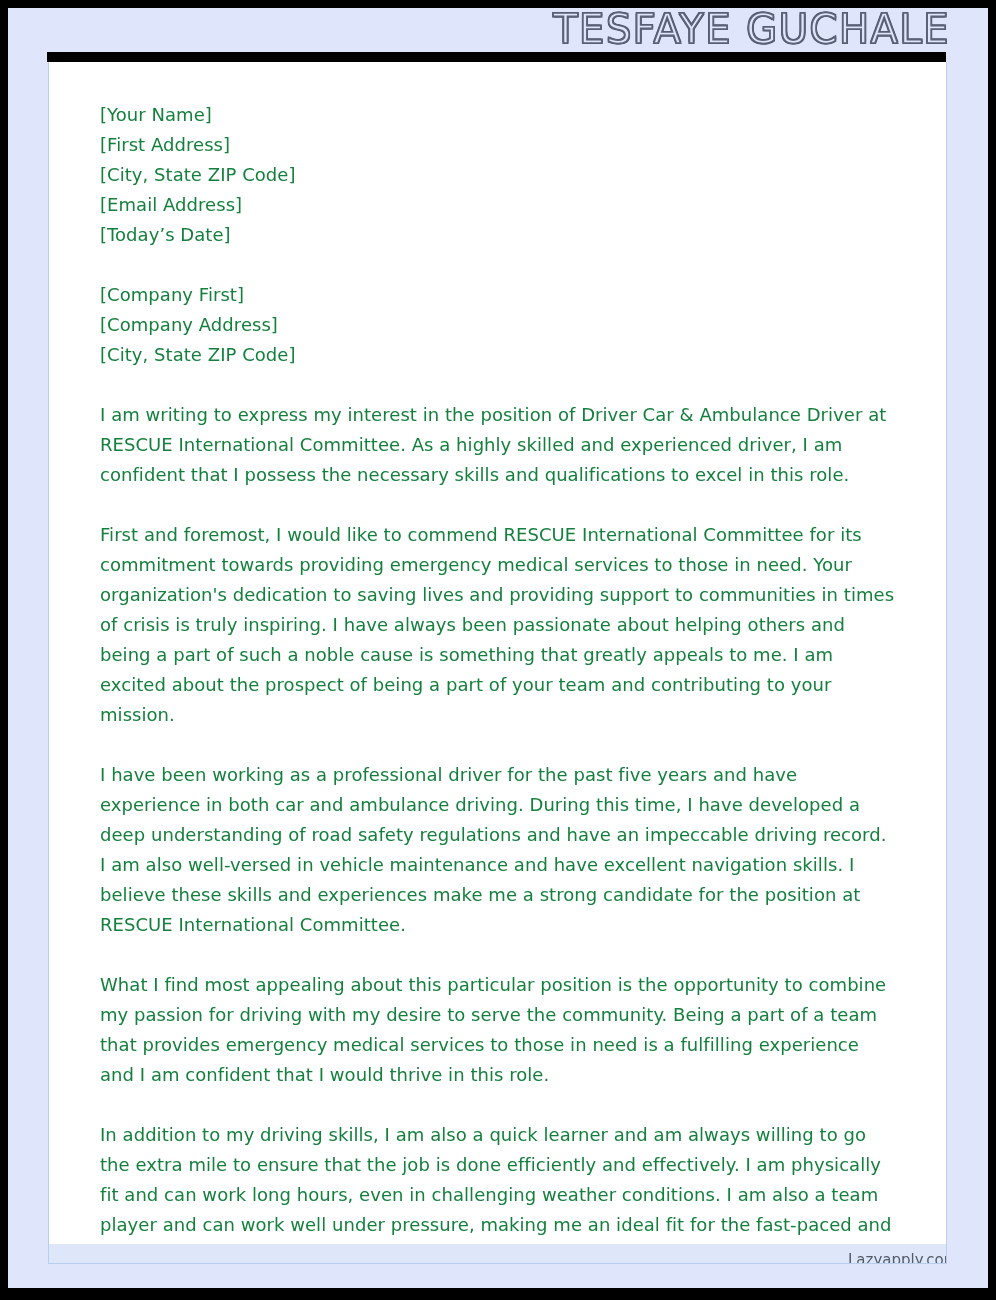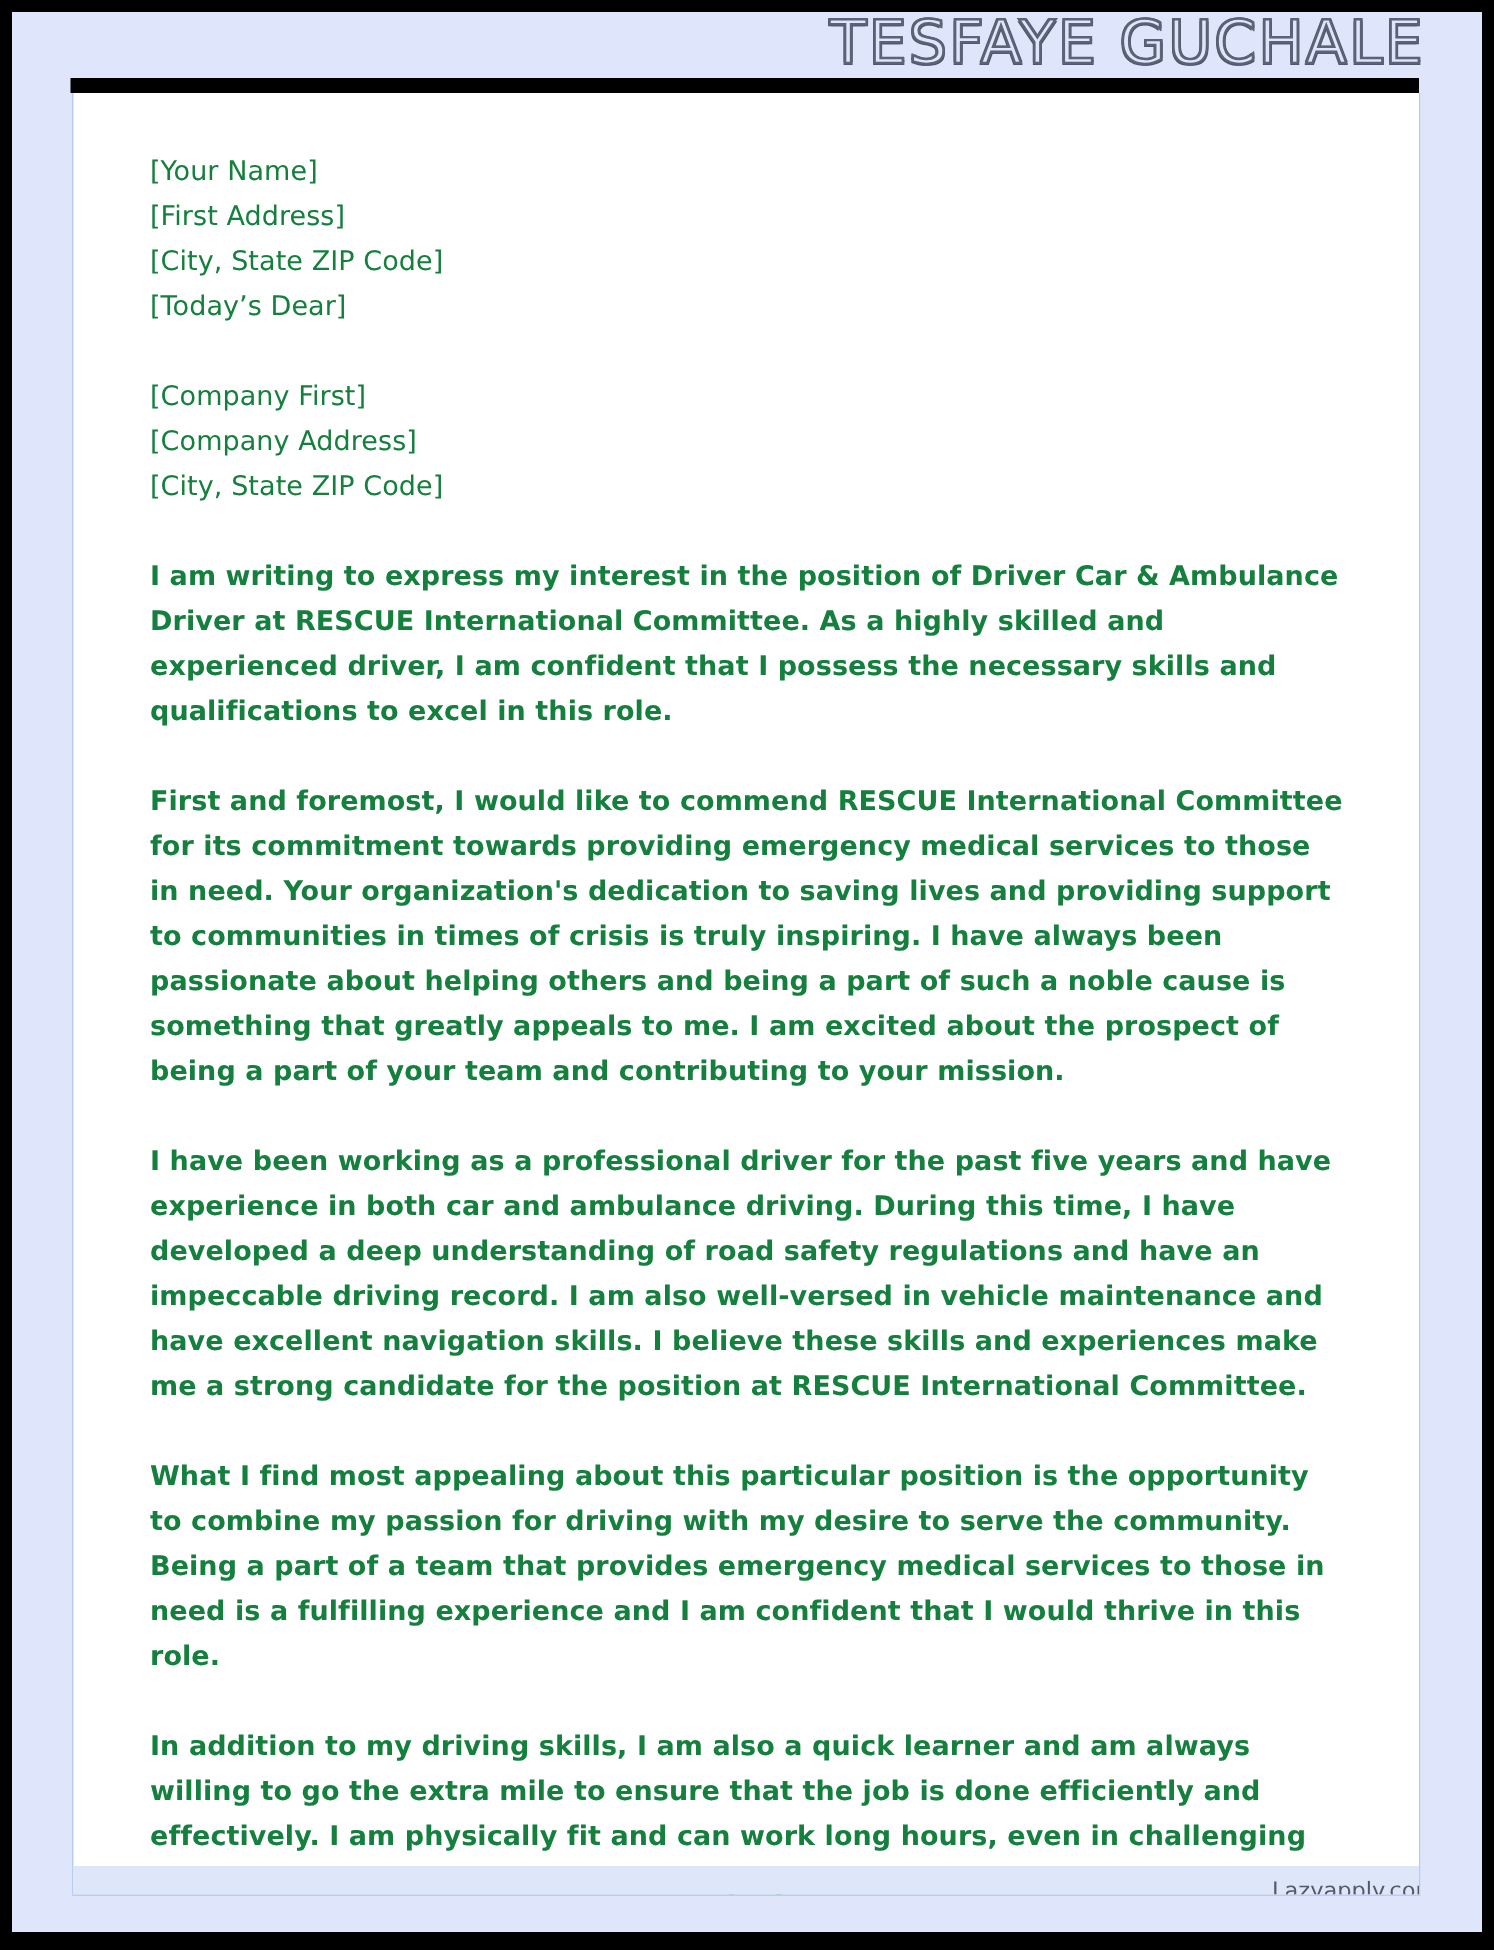--- a/index.html
+++ b/index.html
@@ -113,21 +113,20 @@
     margin: 0 0 30px 0;
   }
 
   .salutation {
     margin: 0 0 30px 0;
   }
 
   .para {
     margin: 0 0 30px 0;
     text-align: left;
-    font-weight: bold;
   }
 
   
   #highlight-band {
     position: absolute;
     left: 0px;
     top: 1182px;
     width: 899px;
     height: 34px;
     background: #dee6fa;
@@ -170,21 +169,22 @@
     <div id="header-rule"></div>
 
     <div id="letter-page">
 
       <div id="letter-body">
 
         <div class="addr-block">
           <p class="addr-line">[Your Name]</p>
           <p class="addr-line">[First Address]</p>
           <p class="addr-line">[City, State ZIP Code]</p>
-          <p class="addr-line">[Today’s Dear]</p>
+          <p class="addr-line">[Email Address]</p>
+          <p class="addr-line">[Today’s Date]</p>
         </div>
 
         <div class="addr-block">
           <p class="addr-line">[Company First]</p>
           <p class="addr-line">[Company Address]</p>
           <p class="addr-line">[City, State ZIP Code]</p>
         </div>
 
 
         <p class="para">I am writing to express my interest in the position of Driver Car &amp; Ambulance Driver at RESCUE International Committee. As a highly skilled and experienced driver, I am confident that I possess the necessary skills and qualifications to excel in this role.</p>

